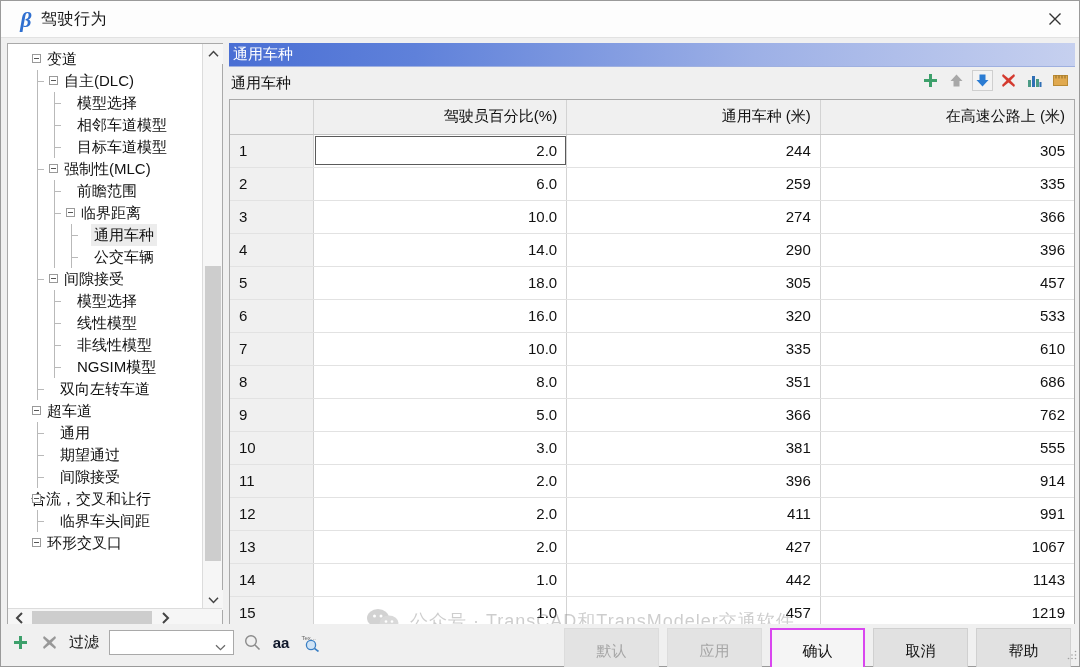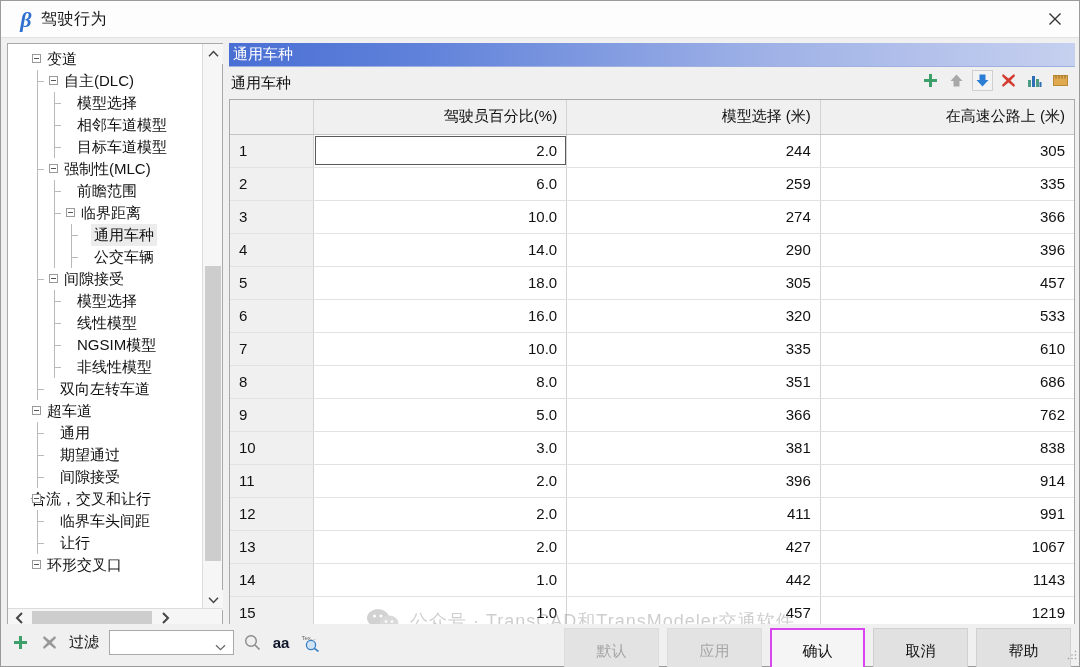--- a/index.html
+++ b/index.html
@@ -131,30 +131,29 @@
           <div class="tnode"><div class="guide" style="left: 9px; top: 0px; height: 22px;"></div><div class="guide" style="left: 26px; top: 0px; height: 22px;"></div><div class="hguide" style="left: 26px; top: 11px; width: 7px;"></div><span class="lbl" style="margin-left: 46px;">相邻车道模型</span></div>
           <div class="tnode"><div class="guide" style="left: 9px; top: 0px; height: 22px;"></div><div class="guide" style="left: 26px; top: 0px; height: 22px;"></div><div class="hguide" style="left: 26px; top: 11px; width: 7px;"></div><span class="lbl" style="margin-left: 46px;">目标车道模型</span></div>
           <div class="tnode"><div class="guide" style="left: 9px; top: 0px; height: 22px;"></div><div class="hguide" style="left: 9px; top: 11px; width: 7px;"></div><div class="box" style="left: 21px;"></div><span class="lbl" style="margin-left: 33px;">强制性(MLC)</span></div>
           <div class="tnode"><div class="guide" style="left: 9px; top: 0px; height: 22px;"></div><div class="guide" style="left: 26px; top: 0px; height: 22px;"></div><div class="hguide" style="left: 26px; top: 11px; width: 7px;"></div><span class="lbl" style="margin-left: 46px;">前瞻范围</span></div>
           <div class="tnode"><div class="guide" style="left: 9px; top: 0px; height: 22px;"></div><div class="guide" style="left: 26px; top: 0px; height: 22px;"></div><div class="hguide" style="left: 26px; top: 11px; width: 7px;"></div><div class="box" style="left: 38px;"></div><span class="lbl" style="margin-left: 50px;">临界距离</span></div>
           <div class="tnode sel"><div class="guide" style="left: 9px; top: 0px; height: 22px;"></div><div class="guide" style="left: 26px; top: 0px; height: 22px;"></div><div class="guide" style="left: 43px; top: 0px; height: 22px;"></div><div class="hguide" style="left: 43px; top: 11px; width: 7px;"></div><span class="lbl" style="margin-left: 63px;">通用车种</span></div>
           <div class="tnode"><div class="guide" style="left: 9px; top: 0px; height: 22px;"></div><div class="guide" style="left: 26px; top: 0px; height: 22px;"></div><div class="guide" style="left: 43px; top: 0px; height: 22px;"></div><div class="hguide" style="left: 43px; top: 11px; width: 7px;"></div><span class="lbl" style="margin-left: 63px;">公交车辆</span></div>
           <div class="tnode"><div class="guide" style="left: 9px; top: 0px; height: 22px;"></div><div class="hguide" style="left: 9px; top: 11px; width: 7px;"></div><div class="box" style="left: 21px;"></div><span class="lbl" style="margin-left: 33px;">间隙接受</span></div>
           <div class="tnode"><div class="guide" style="left: 9px; top: 0px; height: 22px;"></div><div class="guide" style="left: 26px; top: 0px; height: 22px;"></div><div class="hguide" style="left: 26px; top: 11px; width: 7px;"></div><span class="lbl" style="margin-left: 46px;">模型选择</span></div>
           <div class="tnode"><div class="guide" style="left: 9px; top: 0px; height: 22px;"></div><div class="guide" style="left: 26px; top: 0px; height: 22px;"></div><div class="hguide" style="left: 26px; top: 11px; width: 7px;"></div><span class="lbl" style="margin-left: 46px;">线性模型</span></div>
+          <div class="tnode"><div class="guide" style="left: 9px; top: 0px; height: 22px;"></div><div class="guide" style="left: 26px; top: 0px; height: 22px;"></div><div class="hguide" style="left: 26px; top: 11px; width: 7px;"></div><span class="lbl" style="margin-left: 46px;">非线性模型</span></div>
           <div class="tnode"><div class="guide" style="left: 9px; top: 0px; height: 22px;"></div><div class="guide" style="left: 26px; top: 0px; height: 22px;"></div><div class="hguide" style="left: 26px; top: 11px; width: 7px;"></div><span class="lbl" style="margin-left: 46px;">NGSIM模型</span></div>
-          <div class="tnode"><div class="guide" style="left: 9px; top: 0px; height: 22px;"></div><div class="guide" style="left: 26px; top: 0px; height: 22px;"></div><div class="hguide" style="left: 26px; top: 11px; width: 7px;"></div><span class="lbl" style="margin-left: 46px;">非线性模型</span></div>
           <div class="tnode"><div class="guide" style="left: 9px; top: 0px; height: 22px;"></div><div class="hguide" style="left: 9px; top: 11px; width: 7px;"></div><span class="lbl" style="margin-left: 29px;">双向左转车道</span></div>
           <div class="tnode"><div class="box" style="left: 4px;"></div><span class="lbl" style="margin-left: 16px;">超车道</span></div>
           <div class="tnode"><div class="guide" style="left: 9px; top: 0px; height: 22px;"></div><div class="hguide" style="left: 9px; top: 11px; width: 7px;"></div><span class="lbl" style="margin-left: 29px;">通用</span></div>
           <div class="tnode"><div class="guide" style="left: 9px; top: 0px; height: 22px;"></div><div class="hguide" style="left: 9px; top: 11px; width: 7px;"></div><span class="lbl" style="margin-left: 29px;">期望通过</span></div>
           <div class="tnode"><div class="guide" style="left: 9px; top: 0px; height: 22px;"></div><div class="hguide" style="left: 9px; top: 11px; width: 7px;"></div><span class="lbl" style="margin-left: 29px;">间隙接受</span></div>
           <div class="tnode"><div class="box" style="left: 4px;"></div><span class="lbl" style="">合流，交叉和让行</span></div>
           <div class="tnode"><div class="guide" style="left: 9px; top: 0px; height: 22px;"></div><div class="hguide" style="left: 9px; top: 11px; width: 7px;"></div><span class="lbl" style="margin-left: 29px;">临界车头间距</span></div>
-          <div class="tnode"><div class="guide" style="left: 9px; top: 0px; height: 22px;"></div><div class="hguide" style="left: 9px; top: 11px; width: 7px;"></div><span class="lbl" style="margin-left: 29px;">让行</span></div>
           <div class="tnode"><div class="box" style="left: 4px;"></div><span class="lbl" style="margin-left: 16px;">环形交叉口</span></div>
         </div>
     </div>
 
     <div class="tvsb">
       <div class="arrow up">
         <svg width="11" height="8" viewBox="0 0 11 8">
           <path d="M1 6.2 L5.5 1.6 L10 6.2" stroke="#444" stroke-width="1.5" fill="none"></path>
         </svg>
       </div>
@@ -232,21 +231,21 @@
 
       </div>
     </div>
 
     <div class="grid">
       <table>
         <thead>
           <tr>
             <th class="c0"></th>
             <th>驾驶员百分比(%)</th>
-            <th>模型选择 (米)</th>
+            <th>通用车种 (米)</th>
             <th>在高速公路上 (米)</th>
           </tr>
         </thead>
         <tbody id="grid-body">
             <tr>
               <td class="c0">1</td>
               <td class="editing">
                 <div class="cellbox">2.0</div>
               </td>
               <td>244</td>
@@ -297,21 +296,21 @@
             <tr>
               <td class="c0">9</td>
               <td>5.0</td>
               <td>366</td>
               <td>762</td>
             </tr>
             <tr>
               <td class="c0">10</td>
               <td>3.0</td>
               <td>381</td>
-              <td>838</td>
+              <td>555</td>
             </tr>
             <tr>
               <td class="c0">11</td>
               <td>2.0</td>
               <td>396</td>
               <td>914</td>
             </tr>
             <tr>
               <td class="c0">12</td>
               <td>2.0</td>

